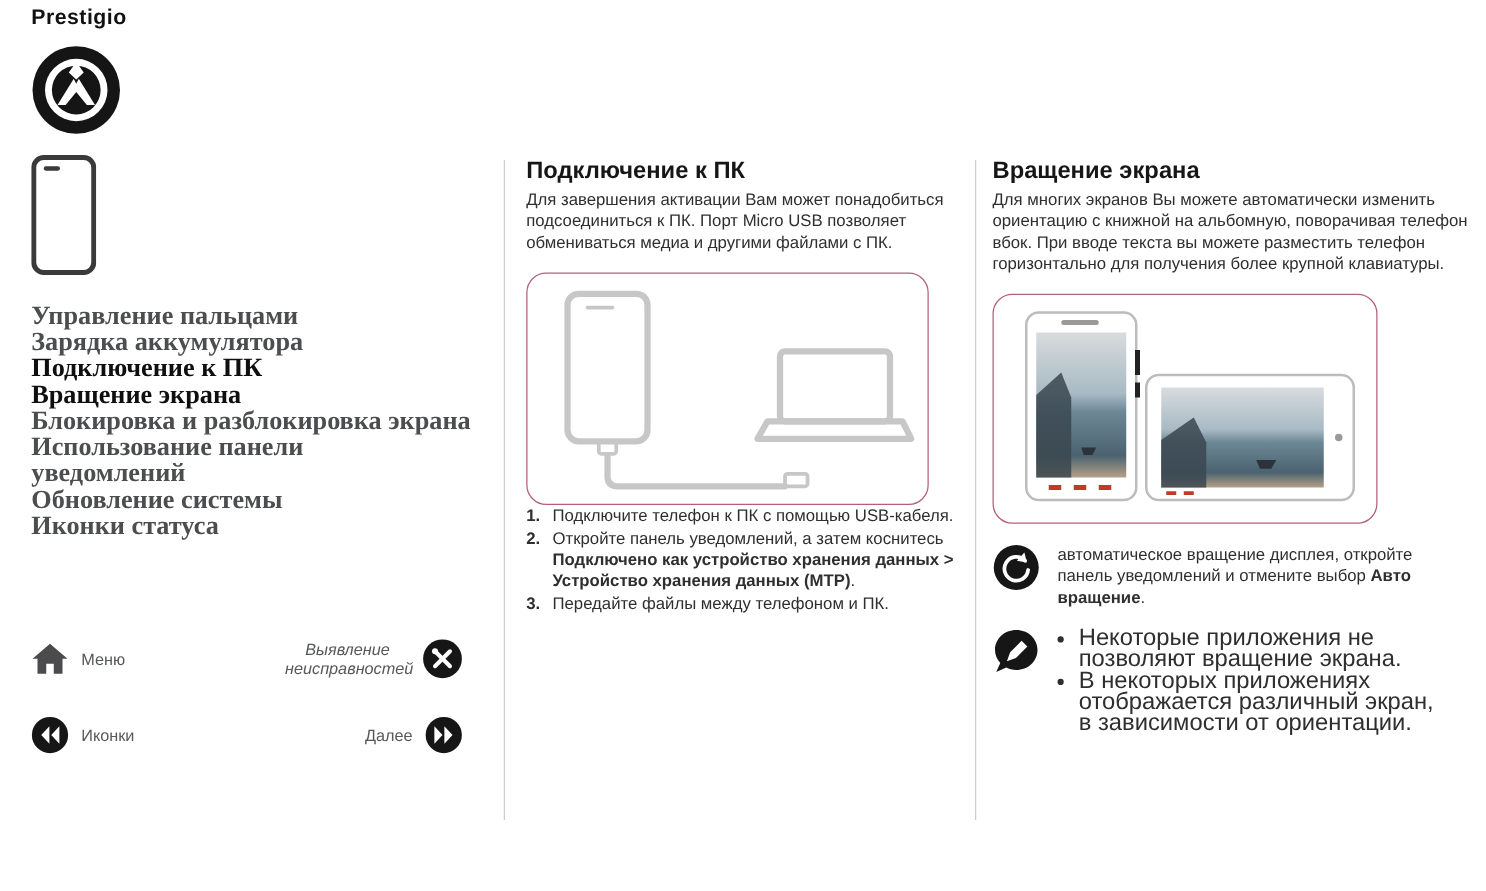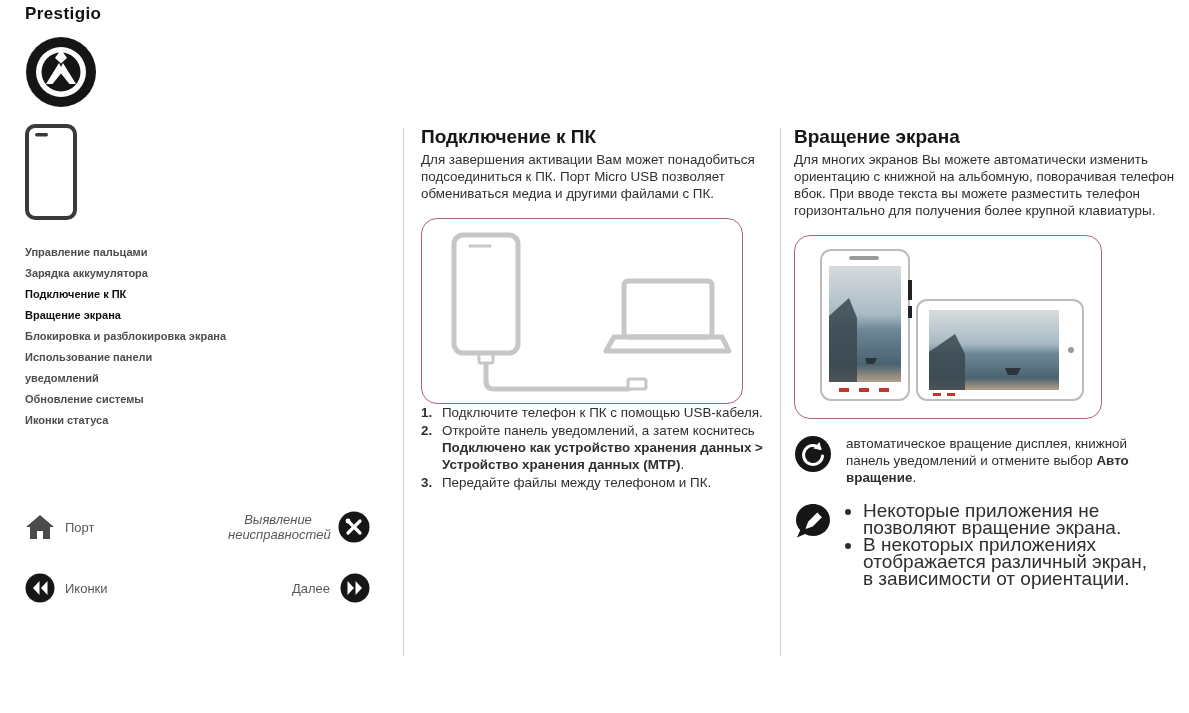--- a/index.html
+++ b/index.html
@@ -8,22 +8,22 @@
     background:#ffffff;
     font-family:"Liberation Sans", sans-serif;
     color:#2b2b2b;
     position:relative;
     overflow:hidden;
   }
   .left { position:absolute; left:25px; top:4px; width:358px; }
   .wordmark { font-size:17px; font-weight:bold; letter-spacing:.4px; color:#111; }
   .emblem { margin-top:12px; display:block; }
   .phoneicon { margin-top:16px; display:block; }
-  .menu { list-style:none; margin-top:22px; font-size:11px; font-weight:bold;
-          line-height:21px; color:#4c4d4f; width:352px; }
+  .menu { list-style:none; margin-top:22px; font-size:21px; font-weight:bold;
+          line-height:21px; color:#4c4d4f; width:352px;font-family:Liberation Serif, serif; }
   .menu li { white-space:pre-line; cursor:pointer; }
   .menu li.active { color:#0f0f0f; }
   .navgrid { margin-top:80px; width:345px; display:flex; flex-direction:column; gap:30px; }
   .navrow { display:flex; justify-content:space-between; align-items:center; }
   .navbtn { display:flex; align-items:center; gap:10px; cursor:pointer; }
   .navlabel { font-size:13px; color:#57585a; }
   .navlabel.r { text-align:center; width:100px; line-height:15px;font-style:italic; }
   .divider { position:absolute; top:128px; height:528px; width:1px; background:#cfcfcf; }
   .d1 { left:403px; }
   .d2 { left:780px; }
@@ -77,21 +77,21 @@
       <li>Обновление системы</li>
       <li>Иконки статуса</li>
     </ul>
 
     <div class="navgrid">
       <div class="navrow">
         <div class="navbtn">
           <svg width="30" height="30" viewBox="0 0 30 30">
             <path d="M15 3 L29 15 H25 V27 H18 V19 H12 V27 H5 V15 H1 Z" fill="#4b4b4d"></path>
           </svg>
-          <span class="navlabel">Порт</span>
+          <span class="navlabel">Меню</span>
         </div>
         <div class="navbtn">
           <span class="navlabel r">Выявление неисправностей</span>
           <svg width="32" height="32" viewBox="0 0 32 32">
             <circle cx="16" cy="16" r="15.5" fill="#161616"></circle>
             <g stroke="#ffffff" stroke-width="3.2" stroke-linecap="round">
               <line x1="10" y1="10" x2="22" y2="22"></line>
               <line x1="22" y1="10" x2="10" y2="22"></line>
             </g>
             <circle cx="10" cy="10" r="2.4" fill="#ffffff"></circle>
@@ -198,21 +198,21 @@
         </g>
       </svg>
     </div>
 
     <div class="tiprow">
       <svg class="tipicon" width="38" height="38" viewBox="0 0 38 38">
         <circle cx="19" cy="19" r="18" fill="#161616"></circle>
         <path d="M26 13.5 A9.5 9.5 0 1 0 28.5 21" fill="none" stroke="#ffffff" stroke-width="3" stroke-linecap="round"></path>
         <path d="M25.5 7 L27.5 15 L19.5 13.5 Z" fill="#ffffff"></path>
       </svg>
-      <div class="tiptext"><span>автоматическое вращение дисплея, книжной панель уведомлений и отмените выбор </span><span class="b">Авто вращение</span><span>.</span></div>
+      <div class="tiptext"><span>автоматическое вращение дисплея, откройте панель уведомлений и отмените выбор </span><span class="b">Авто вращение</span><span>.</span></div>
     </div>
 
     <div class="tiprow">
       <svg class="tipicon" width="38" height="38" viewBox="0 0 38 38">
         <path d="M19 2 C28.5 2 36 9 36 18 C36 27 28.5 34 19 34 C16 34 13.2 33.2 11 32 L3 35.5 L6.2 28.3 C3.6 25.4 2 22 2 18 C2 9 9.5 2 19 2 Z" fill="#161616"></path>
         <path d="M11.5 27 l2.6-7.2 9.2-9.2 4.6 4.6 -9.2 9.2 -7.2 2.6 Z" fill="#ffffff"></path>
       </svg>
       <ul class="notes">
         <li>Некоторые приложения не позволяют вращение экрана.</li>
         <li>В некоторых приложениях отображается различный экран, в зависимости от ориентации.</li>

